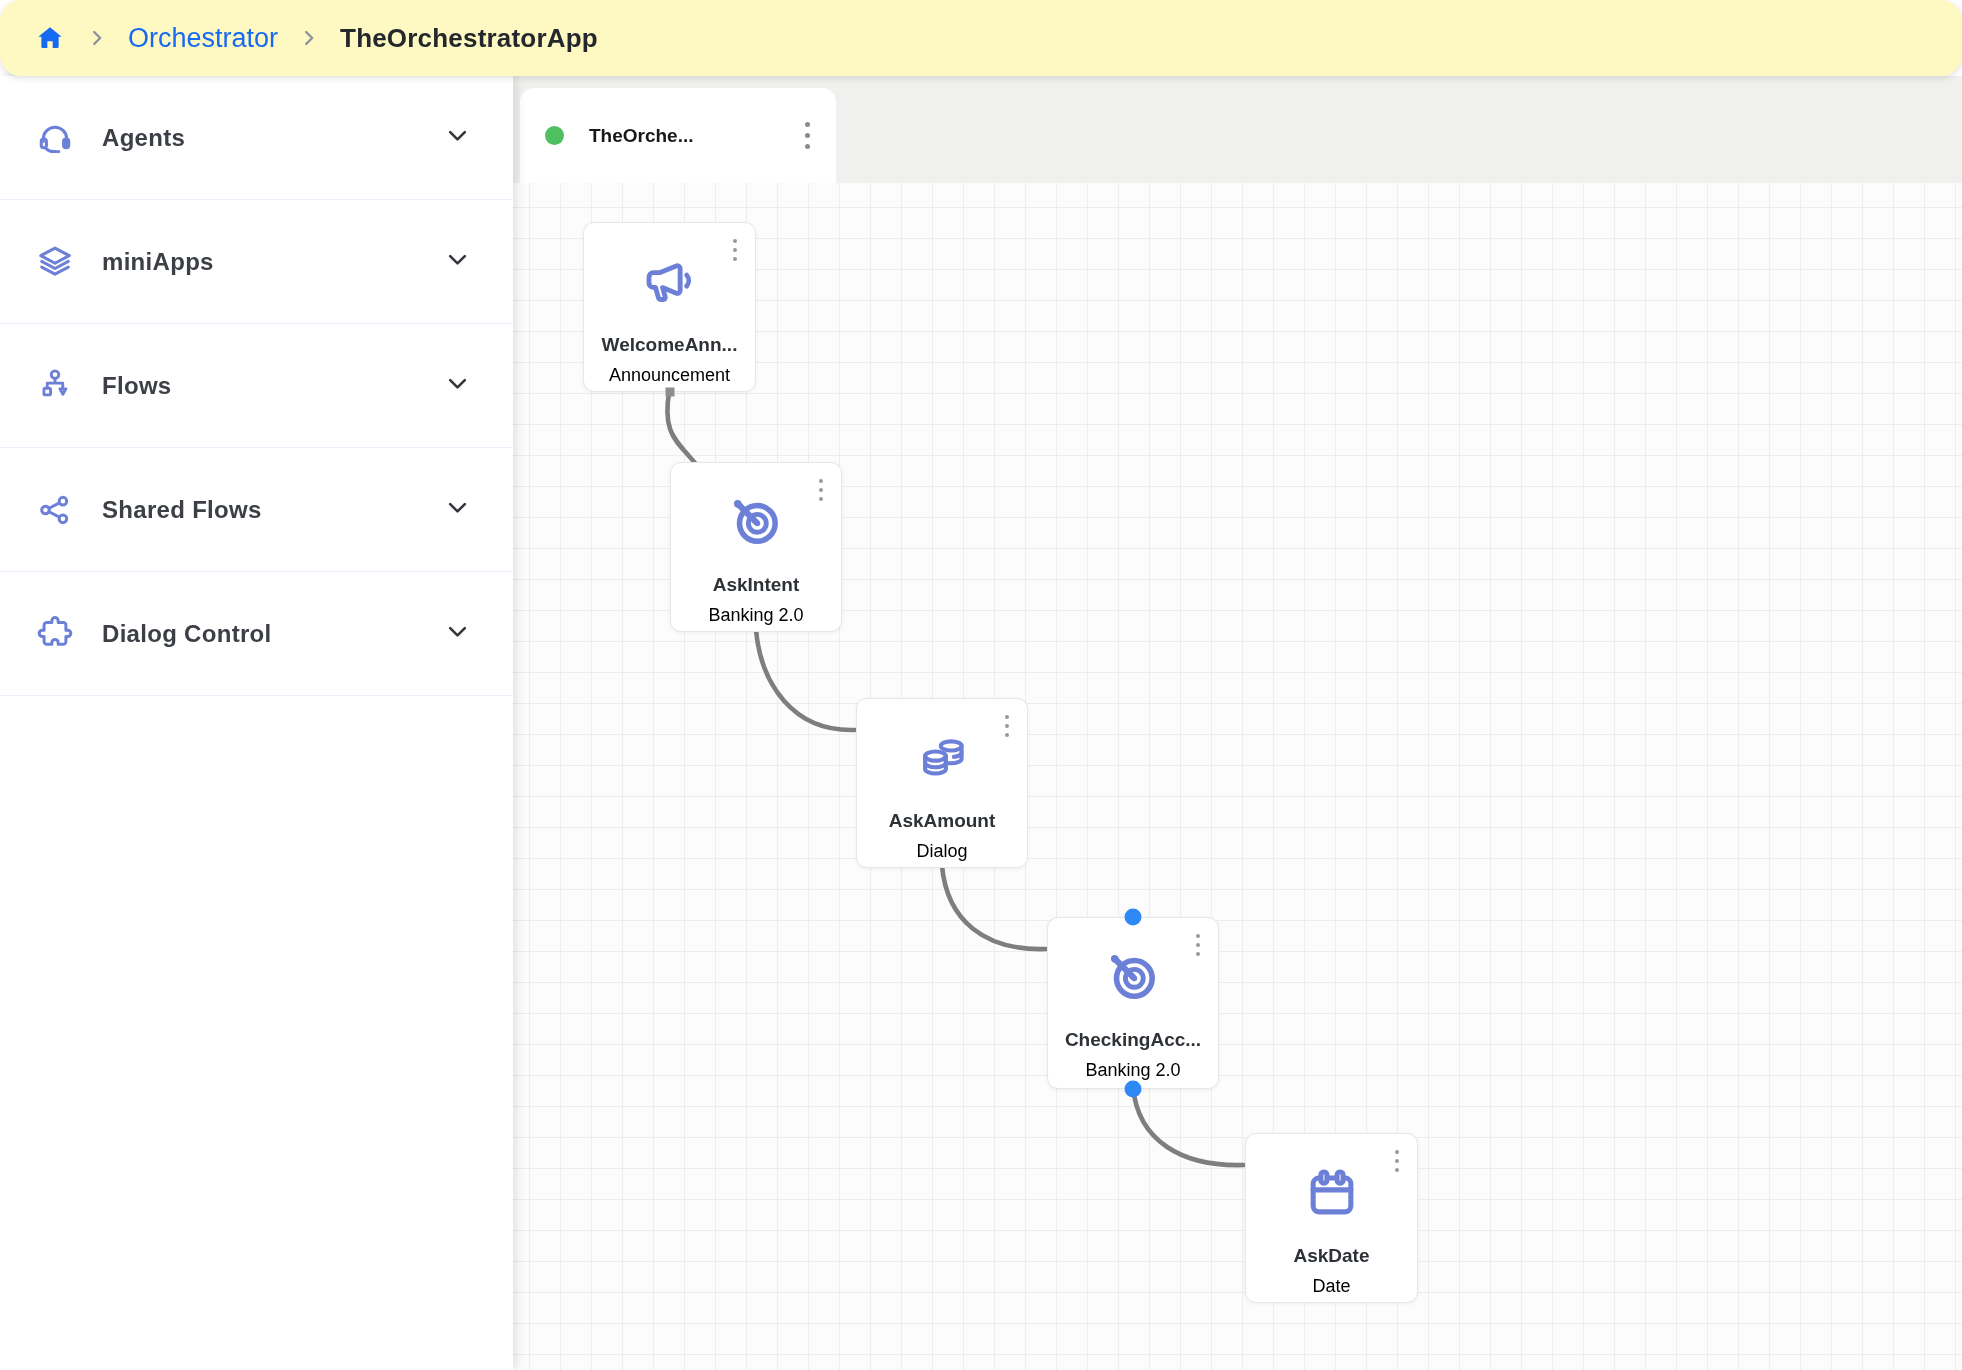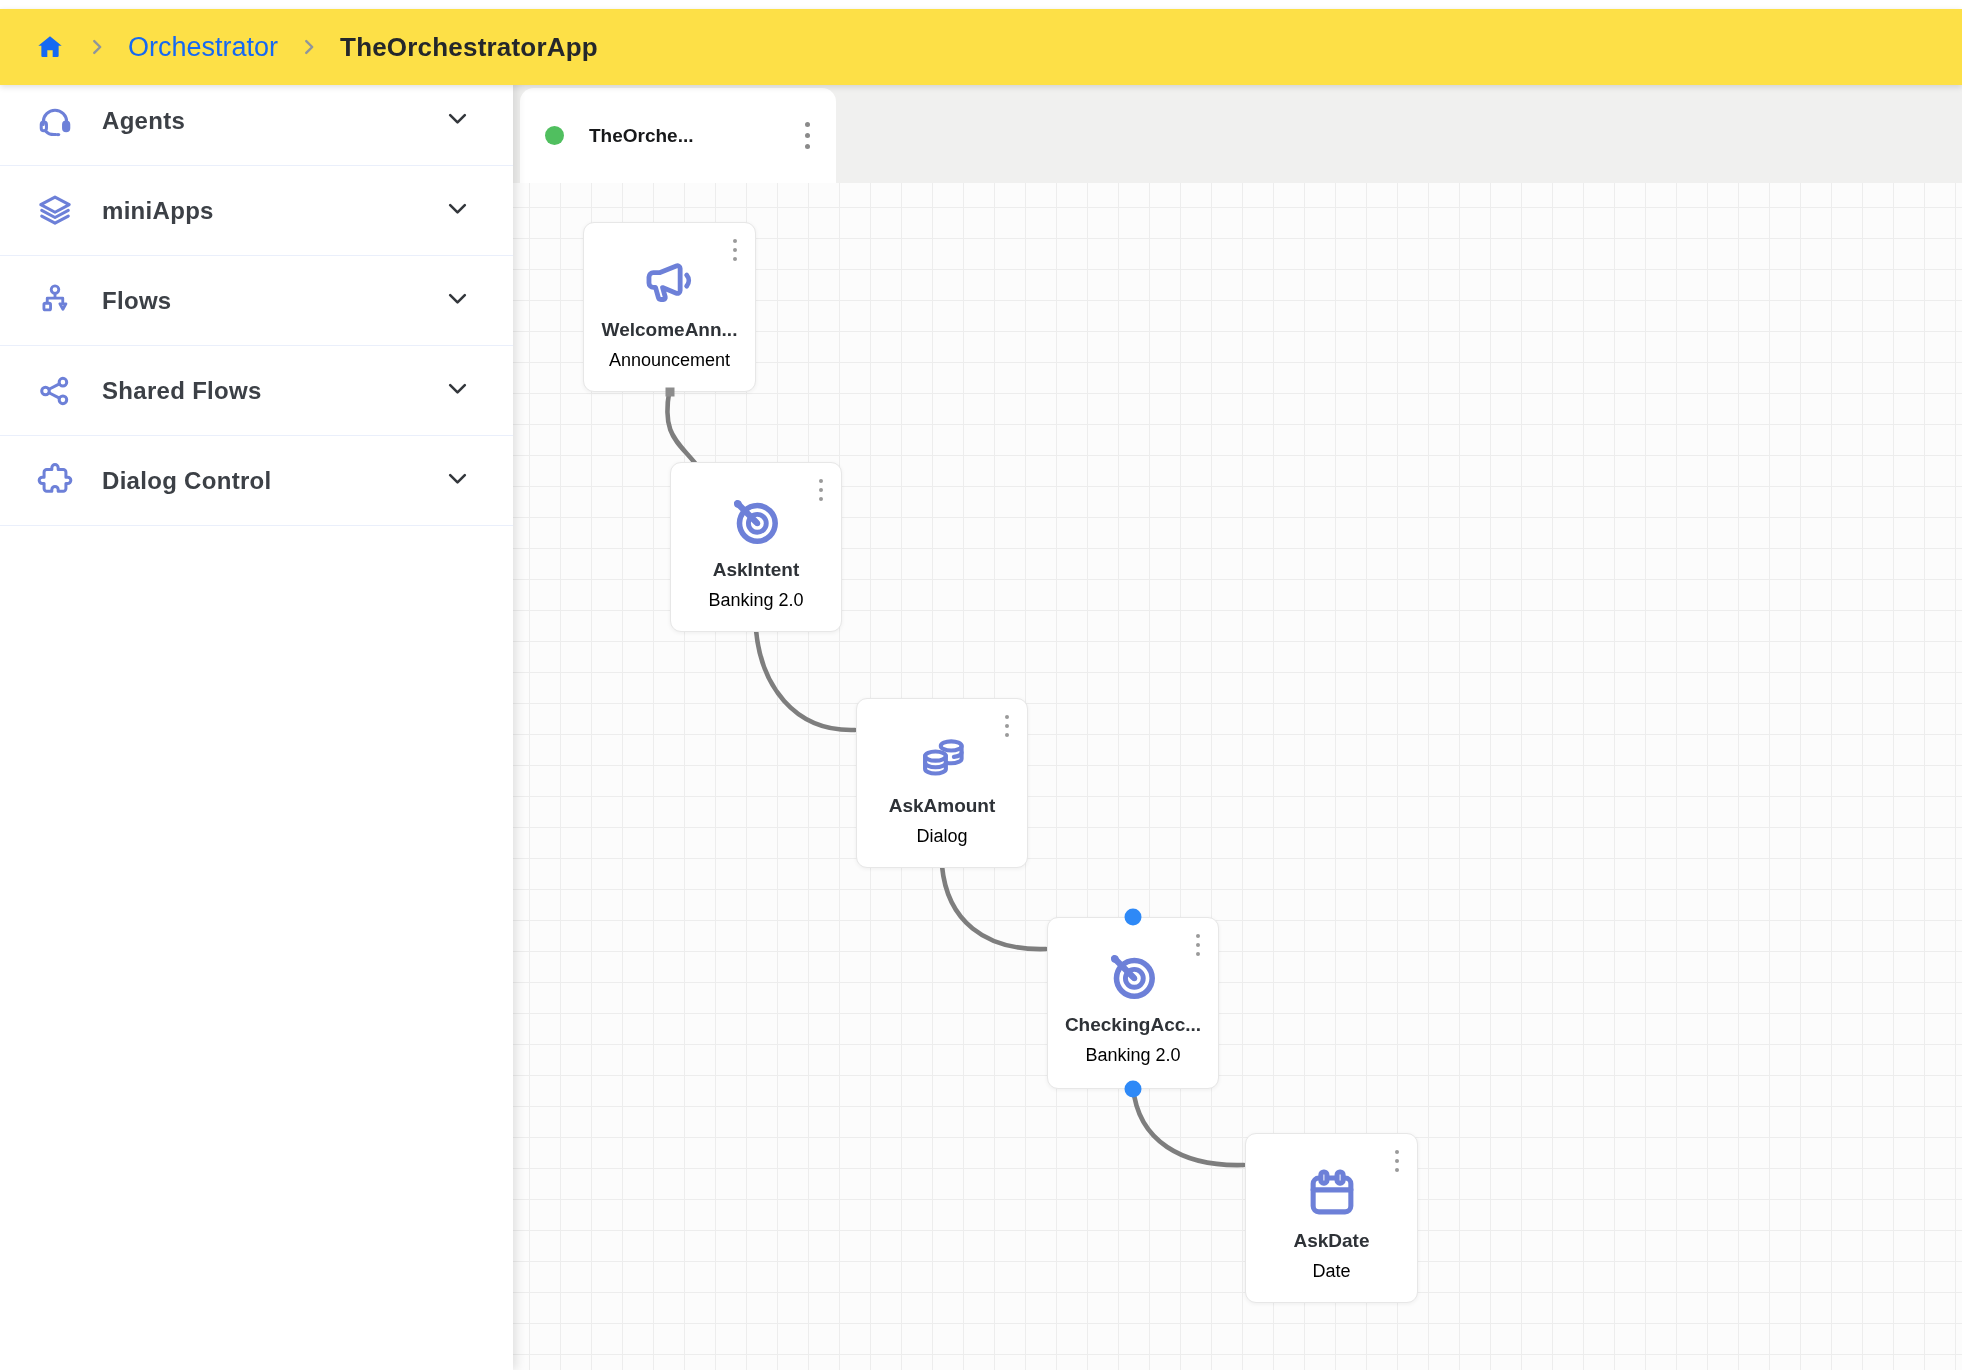--- a/index.html
+++ b/index.html
@@ -6,42 +6,42 @@
   html,body { margin:0; padding:0; }
   body {
     width:1962px; height:1370px; overflow:hidden;
     font-family:"Liberation Sans", sans-serif;
     background:#ffffff;
   }
   .app { position:relative; width:1962px; height:1370px; }
 
   
   .topbar {
-    position:absolute; top:9px; left:0; right:0; height:76px;
-    background:#fde047; z-index:40;
+    position:absolute; top:0; left:0; right:0; height:76px;
+    background:#fef9c3; z-index:40;
     box-shadow:0 2px 6px rgba(0,0,0,.13);
-    display:flex; align-items:center; padding-left:36px;
+    display:flex; align-items:center; padding-left:36px;border-radius:21px;
   }
   .crumb-home { width:30px; height:30px; display:flex; align-items:center; cursor:pointer; }
   .crumb-home svg { width:28px; height:28px; fill:#1569f3; }
   .crumb-sep { margin:0 20px; display:flex; align-items:center; }
   .crumb-sep svg { width:22px; height:22px; stroke:#8f959c; stroke-width:2.6; fill:none;
                    stroke-linecap:round; stroke-linejoin:round; }
   .crumb-link { font-size:27px; font-weight:500; color:#1569f3; cursor:pointer; }
   .crumb-current { font-size:26px; font-weight:700; color:#24272b; letter-spacing:.2px; }
 
   
   .sidebar {
     position:absolute; top:76px; left:0; width:513px; bottom:0;
     background:#fff; z-index:30;
     box-shadow:4px 0 10px rgba(0,0,0,.10);
     border-top-right-radius:6px;
   }
   .side-item {
-    height:90px; display:flex; align-items:center;
+    height:124px; display:flex; align-items:center;
     padding:0 42px 0 36px; border-bottom:1px solid #eaeffb; cursor:pointer;
     background:#fff;
   }
   .side-icon { width:38px; height:38px; color:#6d80d8; flex:0 0 auto; }
   .side-icon svg { width:38px; height:38px; }
   .side-label {
     margin-left:28px; font-size:24px; font-weight:600; color:#3c4046;
     letter-spacing:.3px; flex:1;
   }
   .side-chevron svg { width:27px; height:27px; stroke:#33373c; stroke-width:2.3; fill:none;
@@ -81,21 +81,21 @@
   .flow-node {
     position:absolute; background:#fff; border:1px solid #e7e7e7; border-radius:11px;
     box-shadow:0 1px 4px rgba(0,0,0,.06);
     display:flex; flex-direction:column; align-items:center;
     pointer-events:auto; cursor:pointer;
   }
   .node-kebab { position:absolute; top:10px; right:12px; gap:5px; }
   .node-kebab i { width:4px; height:4px; background:#9a9a9a; }
   .node-icon { width:58px; height:58px; color:#6d80d8; margin-top:30px; }
   .node-icon svg { width:58px; height:58px; }
-  .node-title { margin-top:8px; font-size:19px; font-weight:600; color:#2e3237; white-space:nowrap; }
+  .node-title { margin-top:23px; font-size:19px; font-weight:600; color:#2e3237; white-space:nowrap; }
   .node-subtitle { margin-top:9px; font-size:18px; font-weight:400; color:#000000; white-space:nowrap; }
 
   .port-dot {
     position:absolute; width:17px; height:17px; border-radius:50%;
     background:#2e89f7; transform:translate(-50%,-50%); z-index:9; pointer-events:auto; cursor:crosshair;
   }
   .port-square {
     position:absolute; width:9px; height:9px; background:#8d8d8d;
     transform:translate(-50%,-50%); z-index:9; pointer-events:auto; cursor:crosshair;
   }

